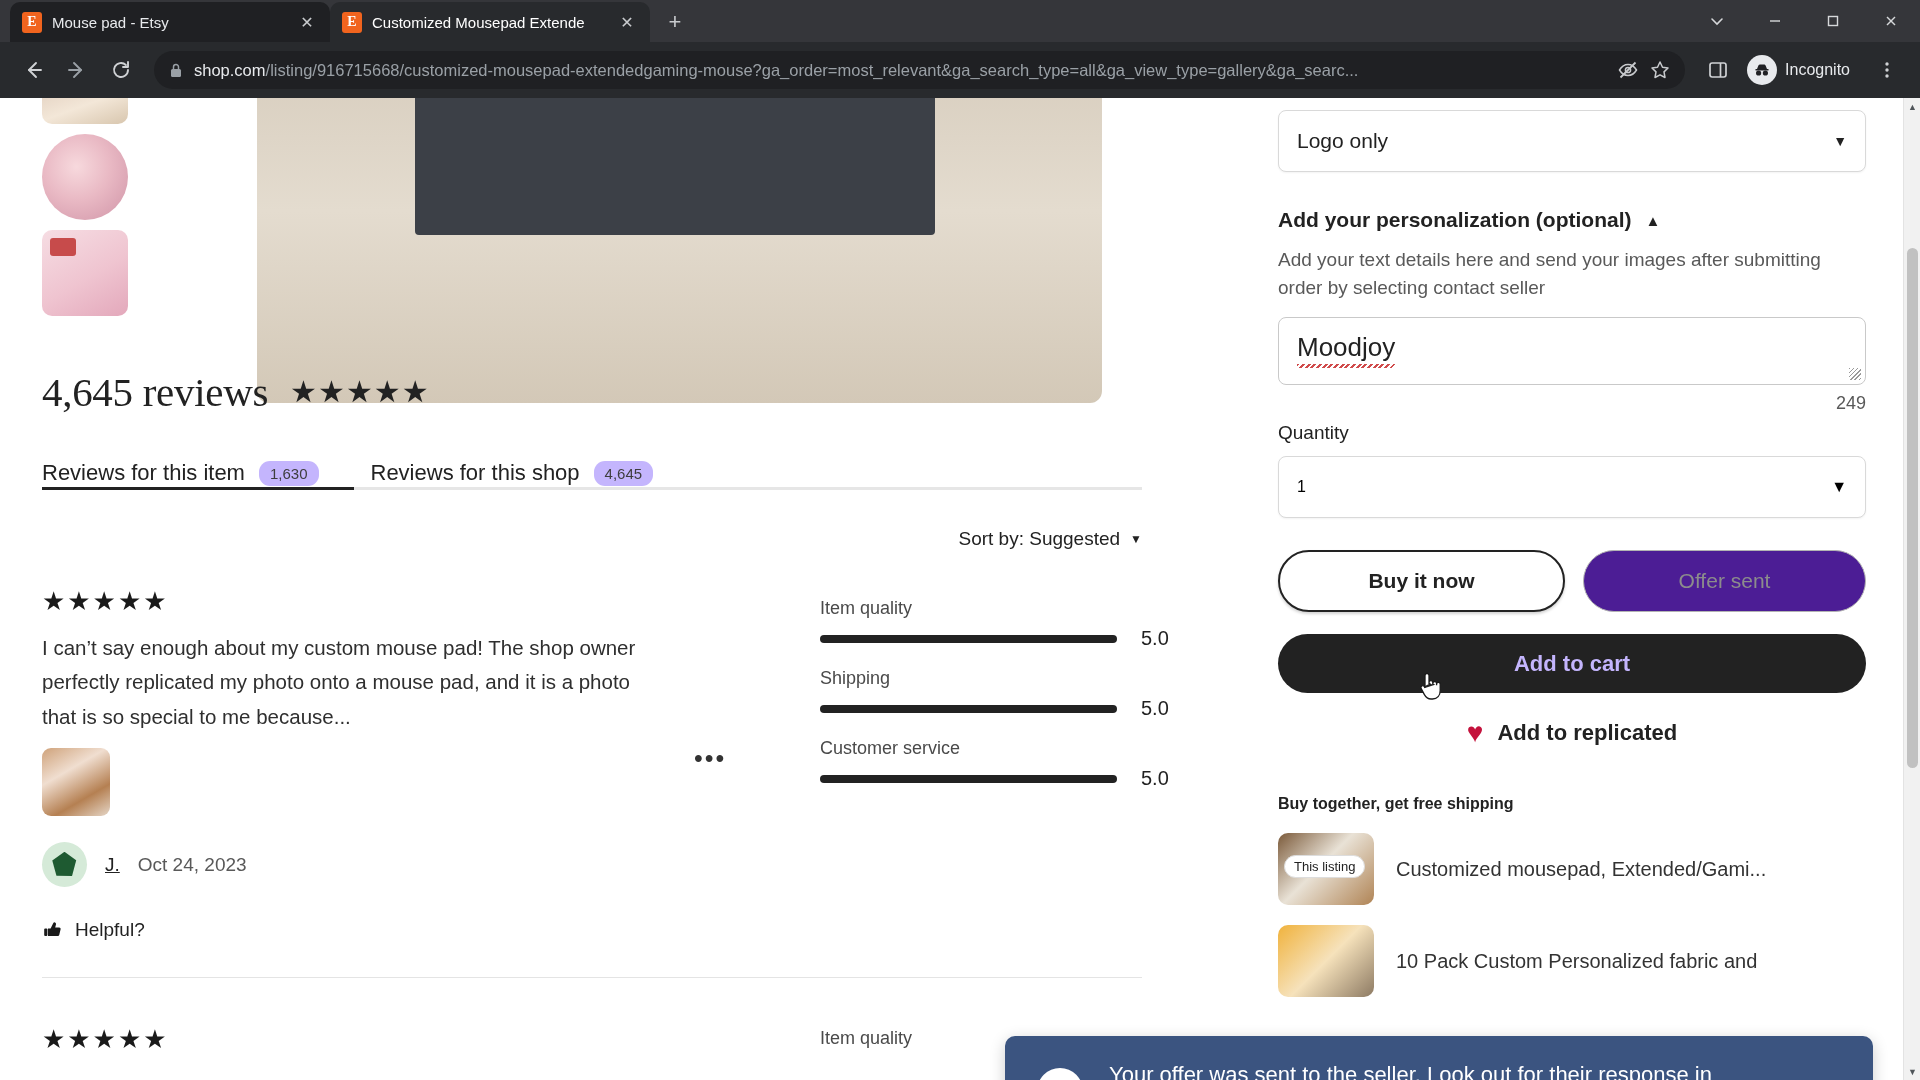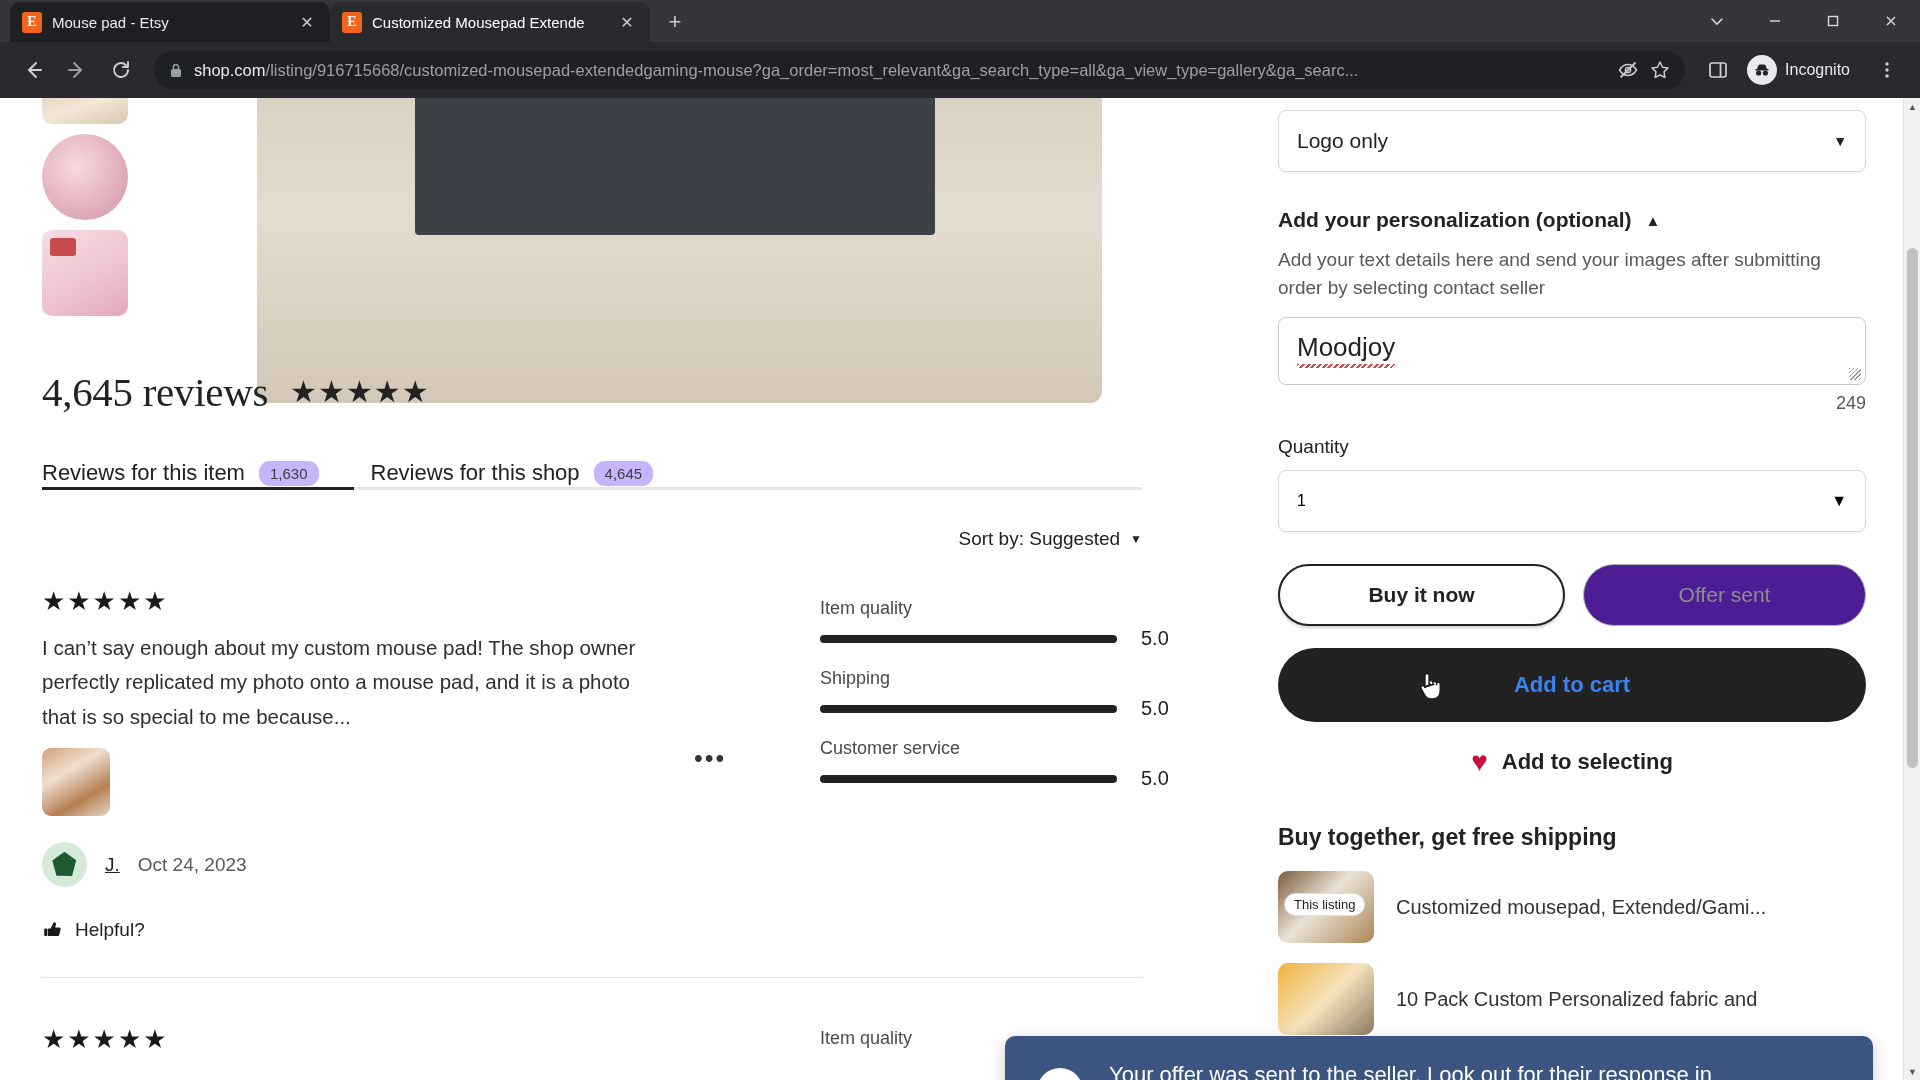--- a/index.html
+++ b/index.html
@@ -266,21 +266,21 @@
   .pers-val:after {
     content:""; position:absolute; left:0; right:0; bottom:-5px; height:4px;
     background: repeating-linear-gradient(135deg,#d04b4b 0 2px, transparent 2px 4px);
   }
   .pers-resize {
     position:absolute; right:4px; bottom:4px; width:12px; height:12px;
     background: repeating-linear-gradient(135deg,#9a9a9a 0 1px, transparent 1px 3px);
   }
   .pers-counter { width:588px; text-align:right; font-size:18px; color:#595959; margin-top:8px; }
 
-  .qty-label { font-size:19px; color:#222; margin-top:22px; }
+  .qty-label { font-size:19px; color:#222; margin-top:8px; }
   .qty-select {
     margin-top:12px; height:62px; width:588px;
     border:1px solid #d9d9d9; border-radius:8px; background:#fff;
     display:flex; align-items:center; justify-content:space-between; padding:0 18px;
     box-shadow:0 1px 2px rgba(0,0,0,.05);
   }
 
   .btnrow { display:flex; gap:18px; margin-top:32px; }
   .btn-buy {
     width:287px; height:62px; border-radius:31px;
@@ -290,33 +290,33 @@
     box-shadow: 0 2px 3px rgba(0,0,0,.18);
     position:relative;
   }
   .btn-offer {
     width:283px; height:62px; border-radius:31px;
     border:1px solid #b3b3b3; background:#4c1d95;
     display:flex;align-items:center;justify-content:center;
     font-size:21px; color:#8c8c8c;
   }
   .btn-cart {
-    margin-top:22px; width:588px; height:74px; border-radius:37px;
-    background:#222; color:#3b82f6;
+    margin-top:22px; width:588px; height:59px; border-radius:37px;
+    background:#222; color:#c4b5fd;
     display:flex;align-items:center;justify-content:center;
     font-size:22px; font-weight:bold;
   }
   .collect {
     margin-top:26px; width:588px;
     display:flex; align-items:center; justify-content:center; gap:14px;
     font-size:22px; font-weight:bold; color:#222;
   }
   .heart { color:#c4123c; font-size:28px; line-height:1; }
 
-  .bt-title { margin-top:48px; font-size:23px; font-weight:bold; color:#222; }
+  .bt-title { margin-top:48px; font-size:16px; font-weight:bold; color:#222; }
   .bt-item { display:flex; align-items:center; gap:22px; margin-top:20px; }
   .bt-thumb {
     width:96px;height:72px;border-radius:10px;position:relative;overflow:hidden;
     background: linear-gradient(135deg,#7b5a3a 0%,#e9e2d6 45%,#b08455 100%);
   }
   .bt-thumb.t2 { background: linear-gradient(135deg,#f0b23c 0%,#f6e2bb 50%,#8d7a63 100%); }
   .bt-badge {
     position:absolute; left:6px; top:22px;
     background:#fff; border:1px solid #ddd; border-radius:12px;
     font-size:13px; color:#222; padding:3px 9px; white-space:nowrap;
@@ -583,21 +583,21 @@
           <span>Offer sent</span>
         </div>
       </div>
 
       <div class="btn-cart">
         <span>Add to cart</span>
       </div>
 
       <div class="collect">
         <span class="heart">♥</span>
-        <span>Add to selecting</span>
+        <span>Add to replicated</span>
       </div>
 
       <div class="bt-title">Buy together, get free shipping</div>
       <div class="bt-item">
         <div class="bt-thumb">
           <span class="bt-badge">This listing</span>
         </div>
         <div class="bt-name">Customized mousepad, Extended/Gami...</div>
       </div>
       <div class="bt-item">

